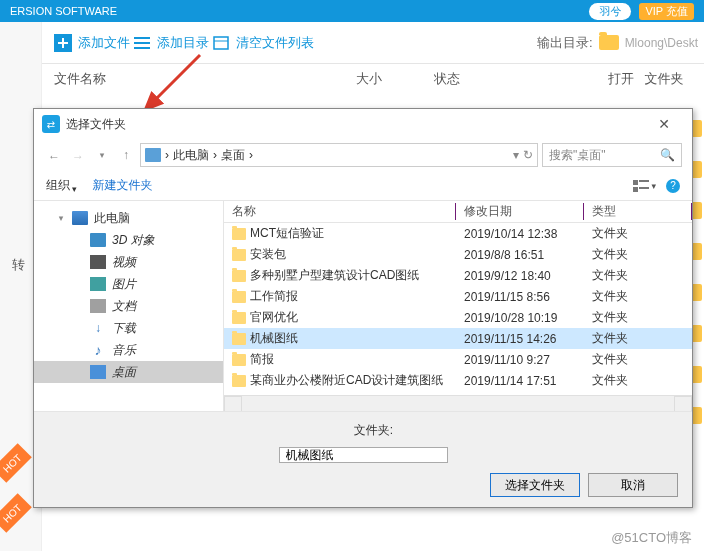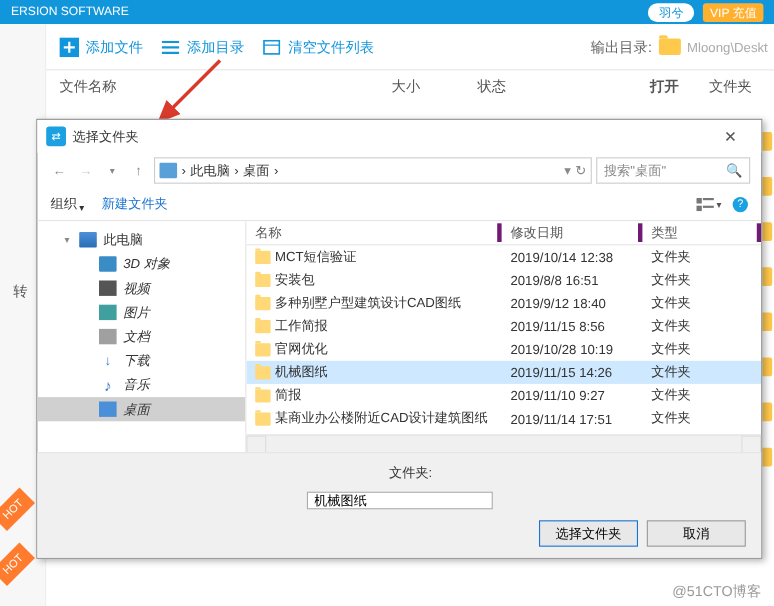--- a/index.html
+++ b/index.html
@@ -5,34 +5,34 @@
 * { box-sizing: border-box; margin: 0; padding: 0; font-family: "Microsoft YaHei", sans-serif; }
 body { width: 704px; height: 551px; background: #fff; overflow: hidden; position: relative; font-size: 12px; }
 
 
 .bg-app { position: absolute; inset: 0; }
 .bg-topbar { height: 22px; background: #1296db; color: #fff; padding: 0 10px; display: flex; align-items: center; font-size: 11px; }
 .bg-topbar .account { margin-left: auto; display: flex; gap: 8px; align-items: center; }
 .bg-topbar .pill { background: #fff; color: #1296db; border-radius: 10px; padding: 1px 10px; }
 .bg-topbar .vip { background: #ffb02e; color: #fff; border-radius: 3px; padding: 1px 6px; }
 
-.bg-toolbar { height: 42px; background: #fff; border-bottom: 1px solid #e5e5e5; display: flex; align-items: center; gap: 16px; padding-left: 54px; font-size: 13px; color: #1296db; }
+.bg-toolbar { height: 42px; background: #fff; border-bottom: 1px solid #e5e5e5; display: flex; align-items: center; gap: 3px; padding-left: 54px; font-size: 13px; color: #1296db; }
 .bg-toolbar .tb-item { display: flex; align-items: center; gap: 6px; }
 .tb-icon { width: 18px; height: 18px; display: flex; align-items: center; justify-content: center; }
 .bg-toolbar .output { margin-left: auto; margin-right: 6px; color: #666; display: flex; align-items: center; gap: 6px; }
 .folder-ico { width: 20px; height: 15px; background: #ffc94c; border-radius: 2px; position: relative; }
 .folder-ico::before { content: ""; position: absolute; top: -3px; left: 0; width: 8px; height: 3px; background: #ffc94c; border-radius: 2px 2px 0 0; }
 .bg-toolbar .output .path { color: #aaa; font-size: 12px; }
 
 .bg-header { height: 30px; display: flex; align-items: center; color: #555; font-size: 13px; padding-left: 54px; }
 .bg-header .col { flex: 0 0 auto; }
 .bg-header .c1 { width: 250px; text-align: left; }
 .bg-header .c2 { width: 130px; text-align: center; }
 .bg-header .c3 { width: 140px; text-align: left; }
-.bg-header .c4 { width: 60px; text-align: center; font-weight: bold; }
+.bg-header .c4 { width: 60px; text-align: right; }
 .bg-header .c5 { width: 60px; text-align: center; }
 
 .bg-left { position: absolute; left: 0; top: 22px; bottom: 0; width: 42px; background: #f7f7f7; border-right: 1px solid #eee; }
 .bg-left .hot { position: absolute; left: -6px; width: 36px; height: 20px; background: #ff7b2e; transform: rotate(-45deg); color: #fff; font-size: 10px; display: flex; align-items: center; justify-content: center; }
 .bg-left .hot1 { bottom: 78px; }
 .bg-left .hot2 { bottom: 28px; }
 .bg-left .lbl { position: absolute; left: 12px; font-size: 13px; color: #555; }
 
 .bg-right-folders { position: absolute; right: 0; top: 120px; width: 24px; }
 .bg-right-folders .rf { width: 22px; height: 17px; background: #ffc94c; margin-bottom: 24px; border-radius: 2px; position: relative; }
@@ -74,21 +74,21 @@
 .ico-3d { background: #3a8cc7; border-radius: 1px; }
 .ico-video { background: #555; }
 .ico-pic { background: #40a0a0; }
 .ico-doc { background: #a0a0a0; }
 .ico-dl { display: flex; align-items: center; justify-content: center; color: #3a7cc0; font-weight: bold; }
 .ico-music { color: #3a7cc0; font-size: 14px; display: flex; align-items: center; justify-content: center; }
 .ico-desk { background: #4a90d9; }
 
 .filelist { flex: 1; display: flex; flex-direction: column; font-size: 12px; }
 .fl-head { height: 22px; display: flex; align-items: center; border-bottom: 1px solid #e5e5e5; color: #555; }
-.fl-head .fh { padding: 0 8px; border-right: 4px solid #701a75; }
+.fl-head .fh { padding: 0 8px; border-right: 1px solid #701a75; }
 .fh-name { width: 232px; }
 .fh-date { width: 128px; }
 .fh-type { flex: 1; }
 .fl-rows { flex: 1; overflow: hidden; }
 .fl-row { height: 21px; display: flex; align-items: center; color: #333; }
 .fl-row.sel { background: #cde8ff; }
 .fl-row .cell { padding: 0 8px; overflow: hidden; white-space: nowrap; }
 .fc-name { width: 232px; display: flex; align-items: center; gap: 4px; }
 .fc-date { width: 128px; }
 .fc-type { flex: 1; }

